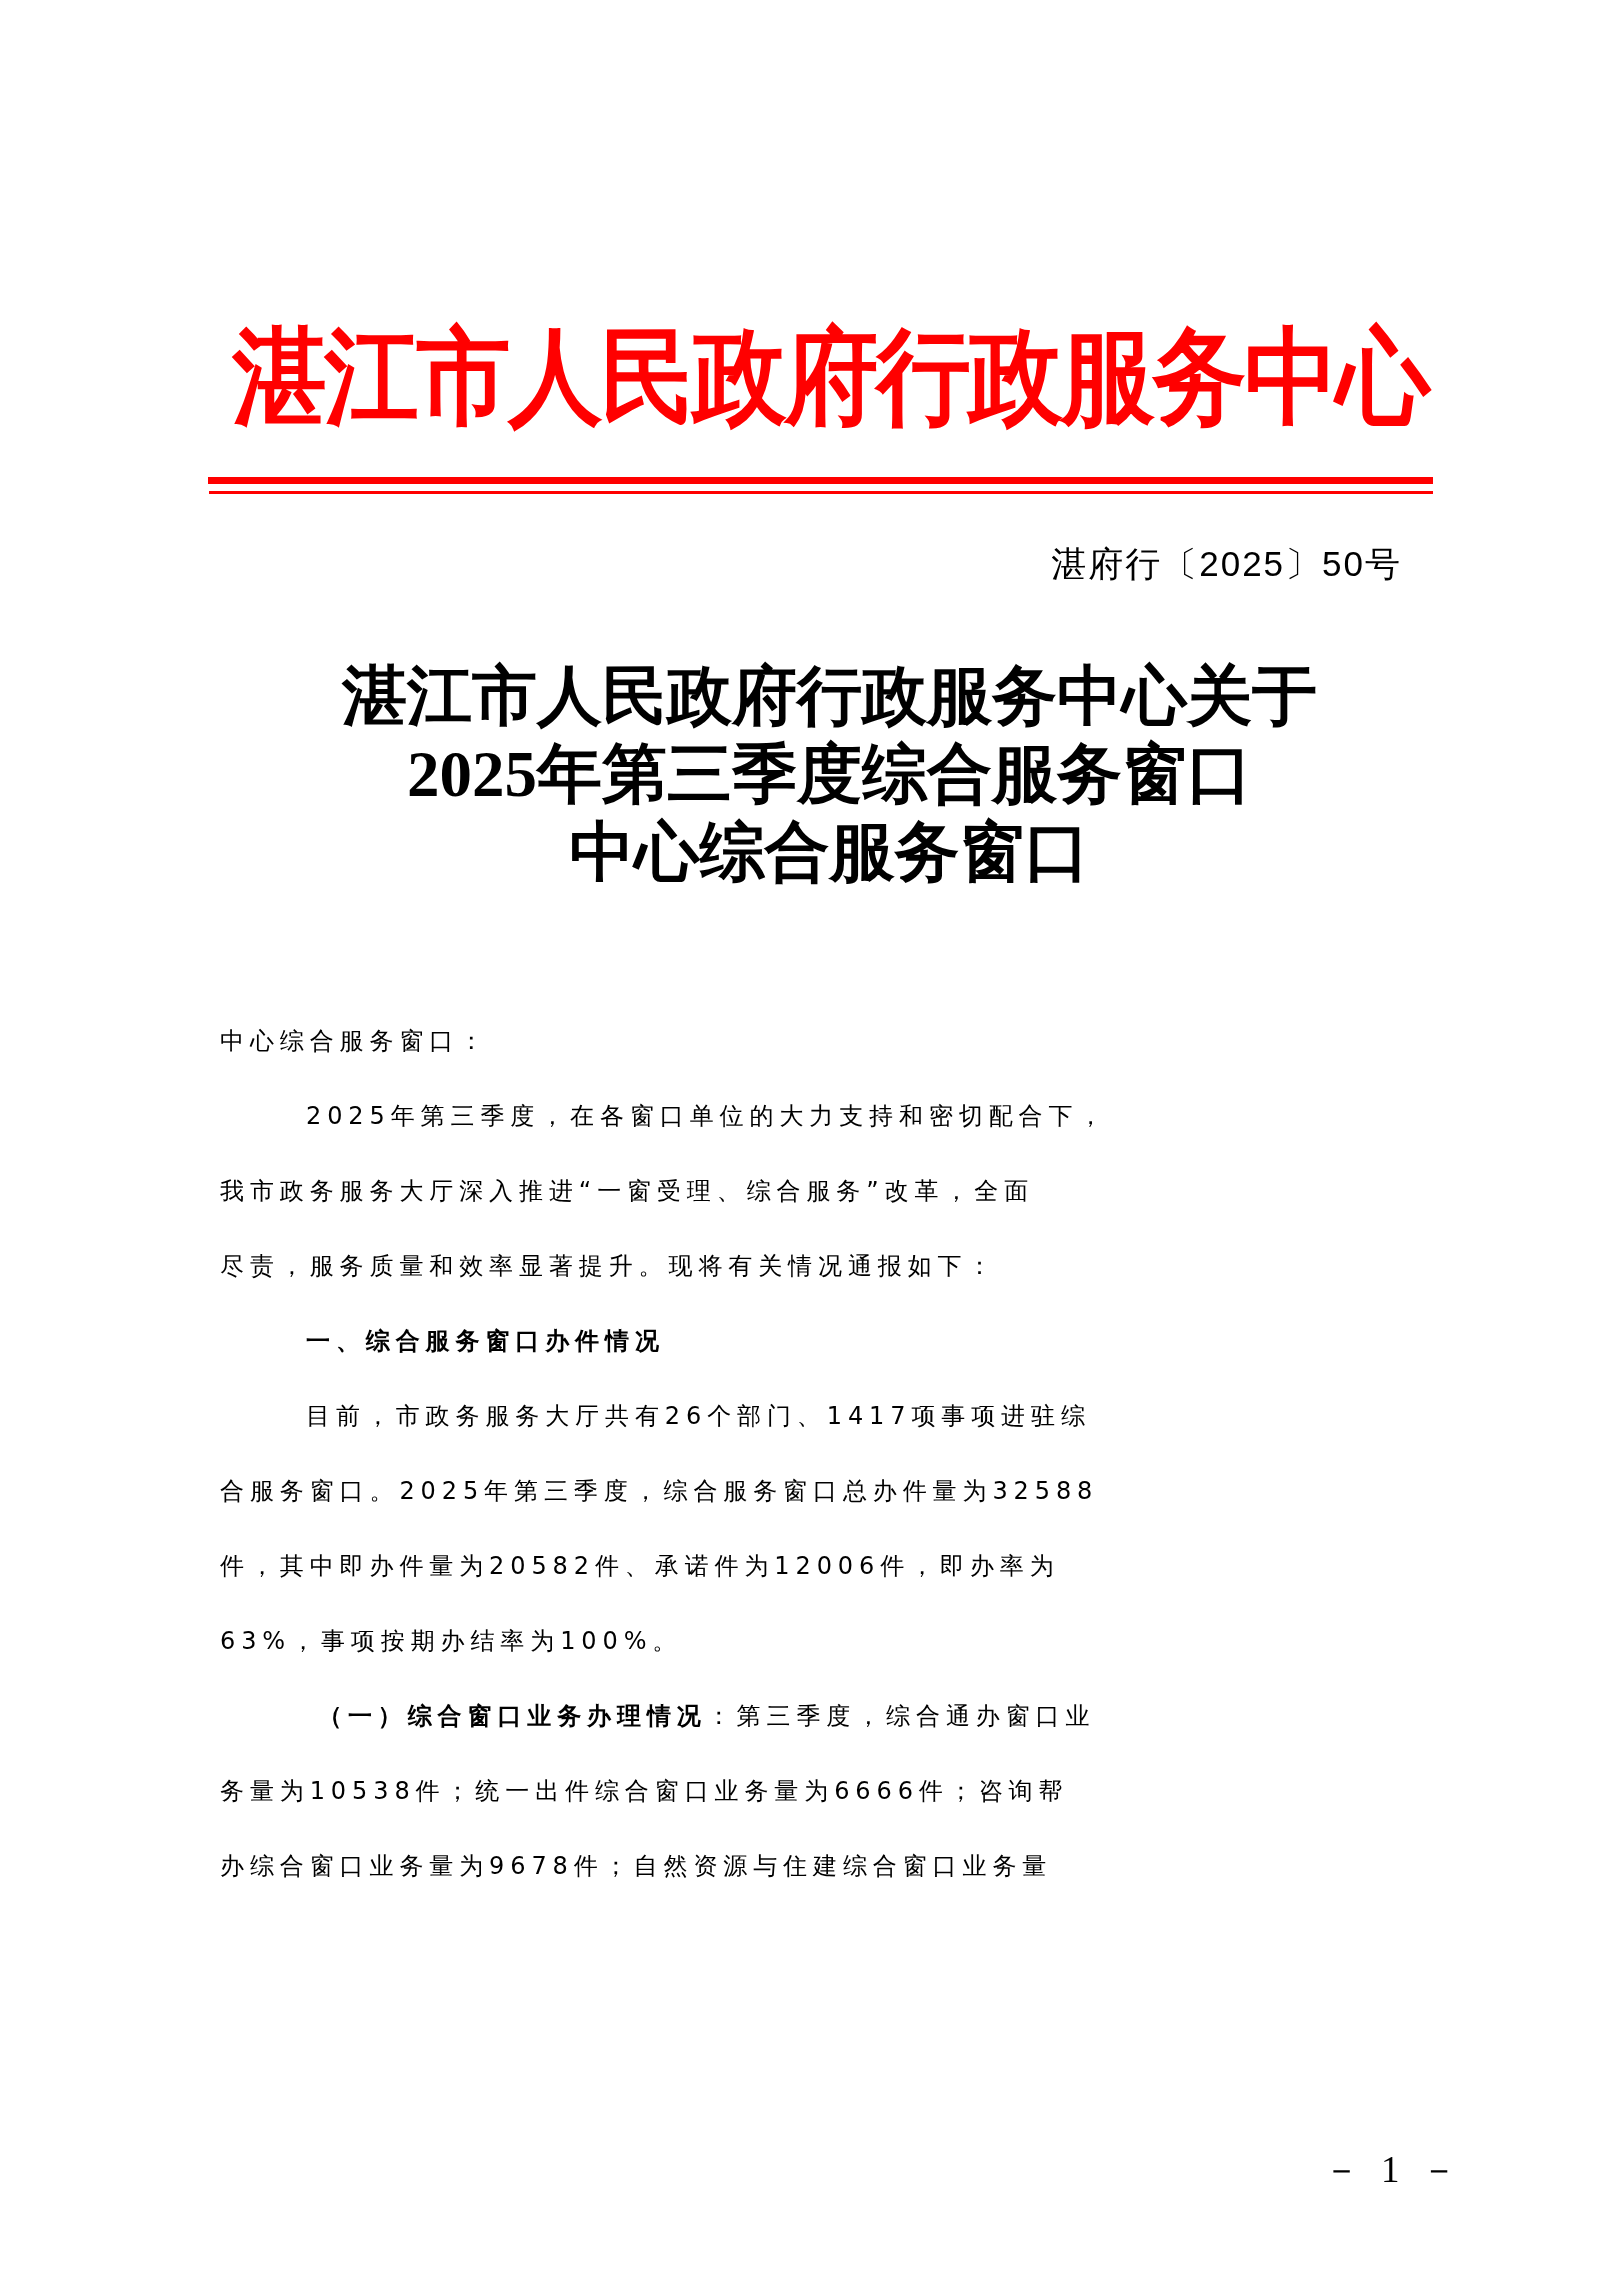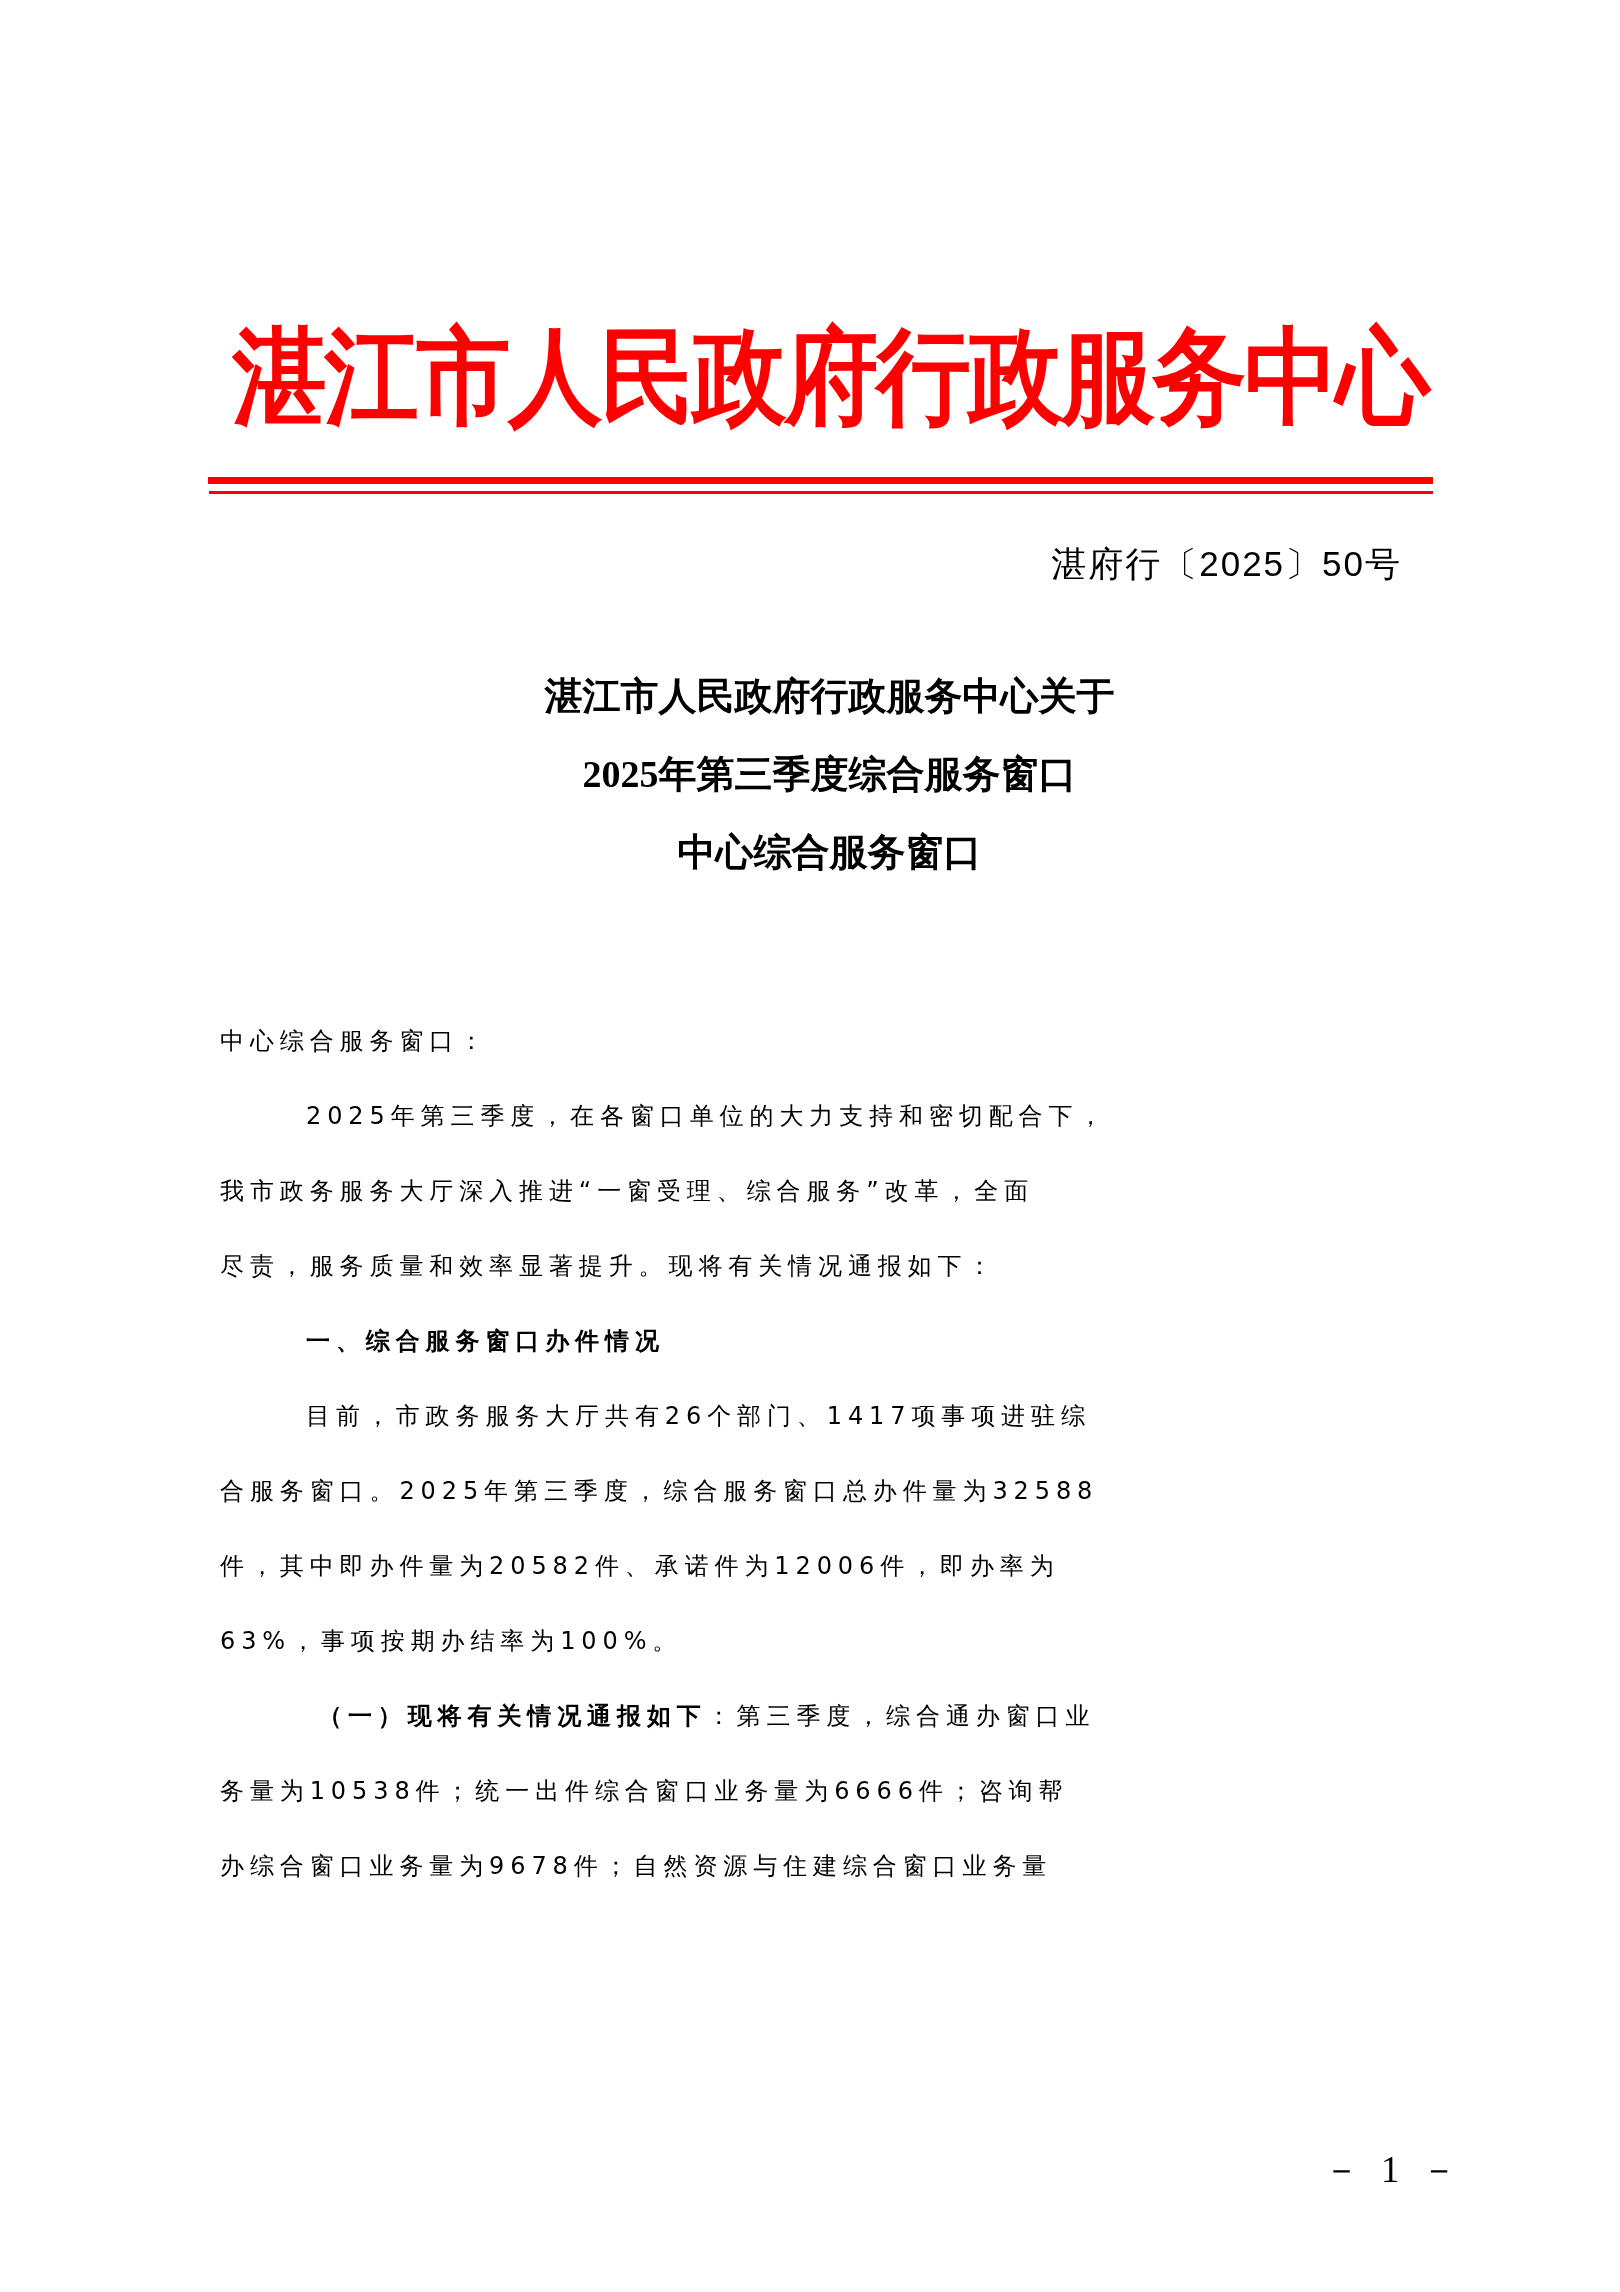--- a/index.html
+++ b/index.html
@@ -69,21 +69,21 @@
     }
     
     .title {
       position: absolute;
       left: 222px;
       top: 645px;
       width: 1215px;
       text-align: center;
       font-family: "Liberation Serif", "DejaVu Serif", serif;
       font-weight: bold;
-      font-size: 38px;
+      font-size: 65px;
       line-height: 78px;
     }
     .title .tline {
       display: block;
       white-space: nowrap;
     }
     
     .body {
       position: absolute;
       left: 220px;
@@ -144,20 +144,20 @@
     <span class="line">我市政务服务大厅深入推进“一窗受理、综合服务”改革，全面</span>
     <span class="line">尽责，服务质量和效率显著提升。现将有关情况通报如下：</span>
 
     <span class="line heading">一、综合服务窗口办件情况</span>
 
     <span class="line indent">目前，市政务服务大厅共有26个部门、1417项事项进驻综</span>
     <span class="line">合服务窗口。2025年第三季度，综合服务窗口总办件量为32588</span>
     <span class="line">件，其中即办件量为20582件、承诺件为12006件，即办率为</span>
     <span class="line">63%，事项按期办结率为100%。</span>
 
-    <span class="line" style="padding-left:98px;"><b>（一）现将有关情况通报如下</b><span>：第三季度，综合通办窗口业</span></span>
+    <span class="line" style="padding-left:98px;"><b>（一）综合窗口业务办理情况</b><span>：第三季度，综合通办窗口业</span></span>
     <span class="line">务量为10538件；统一出件综合窗口业务量为6666件；咨询帮</span>
     <span class="line">办综合窗口业务量为9678件；自然资源与住建综合窗口业务量</span>
   </div>
 
   <div class="page-number">－ 1 －</div>
 </div>
 
 
 </body></html>

